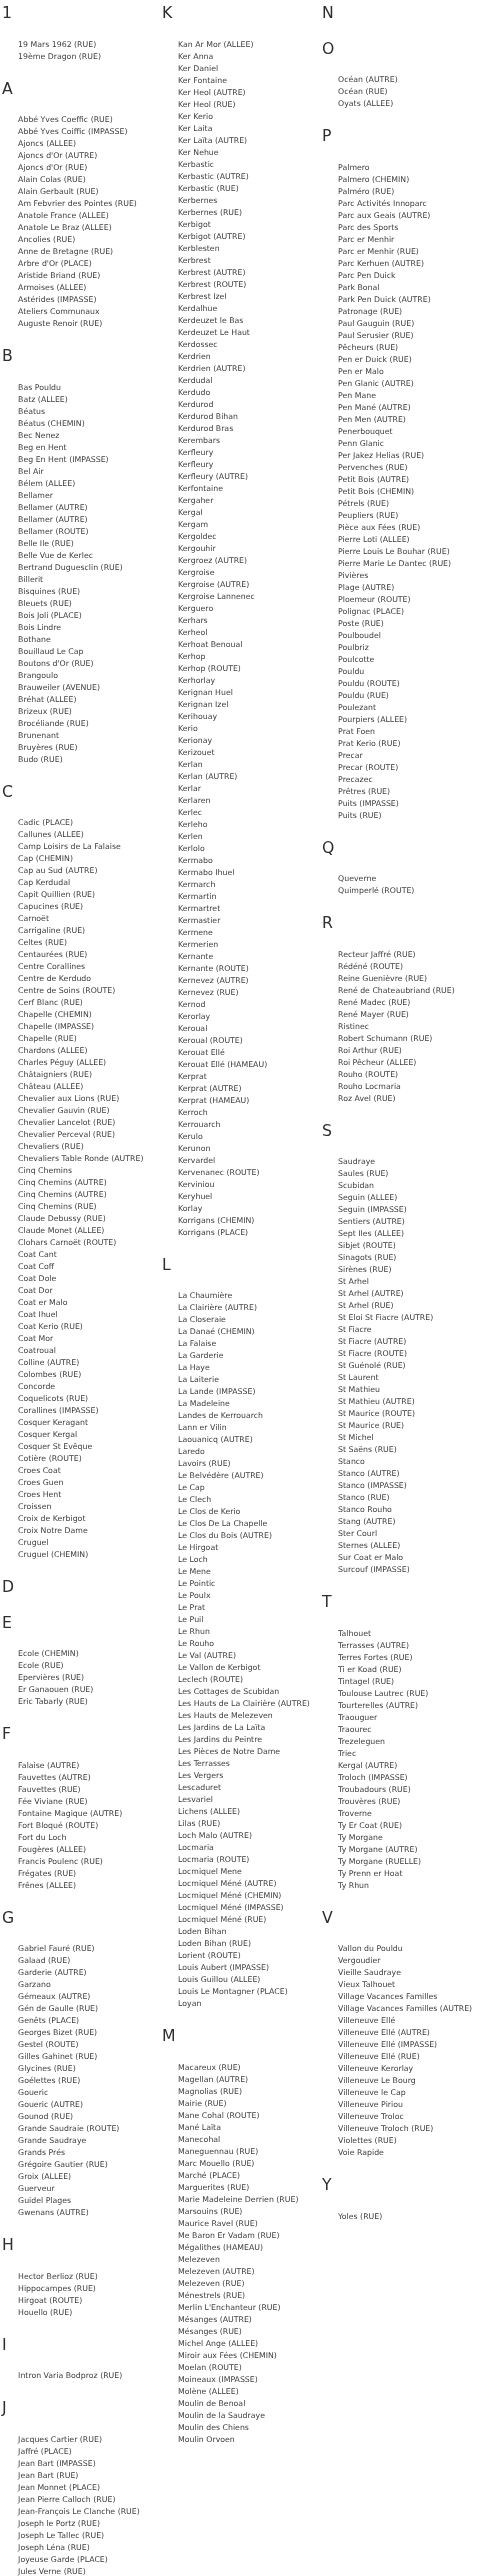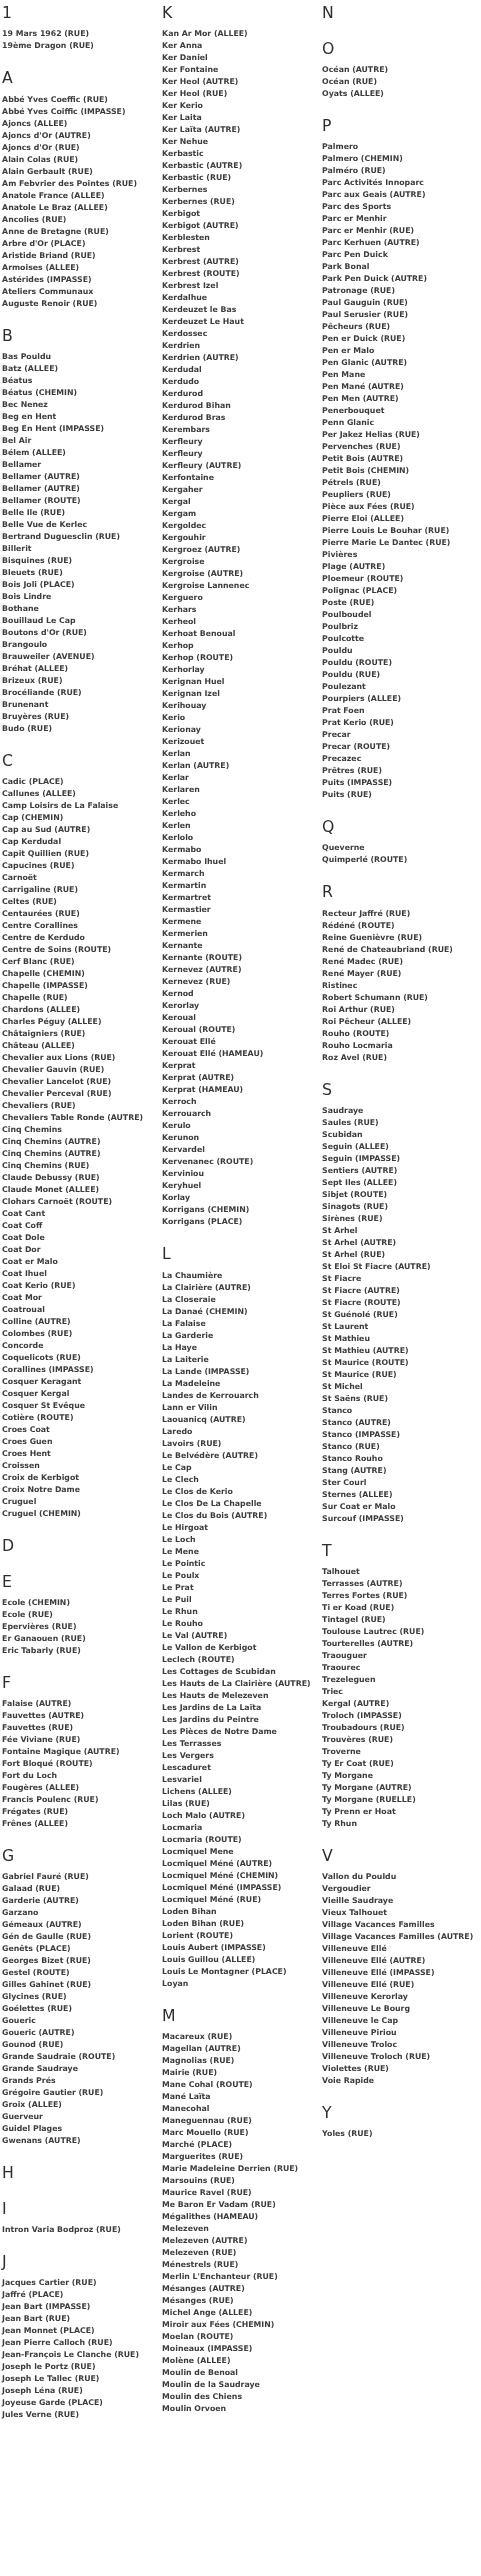--- a/index.html
+++ b/index.html
@@ -25,23 +25,22 @@
   h2.section-header {
     font-size: 15.7px;
     font-weight: 400;
     color: #2e2e2e;
     line-height: 18.5px;
     margin: 17px 0 5.7px 0;
   }
   h2.section-header:first-child { margin-top: 2.9px; }
   ul.entries {
     list-style: none;
-    margin: 0;
+    margin: 16px;
     padding: 0;
-    font-weight: bold;
   }
   li.entry {
     font-size: 7.8px;
     line-height: 12px;
     color: #3c3c3c;
     white-space: nowrap;
   }
 </style>
 </head>
 <body>
@@ -217,20 +216,26 @@
         <li class="entry">Grande Saudraie (ROUTE)</li>
         <li class="entry">Grande Saudraye</li>
         <li class="entry">Grands Prés</li>
         <li class="entry">Grégoire Gautier (RUE)</li>
         <li class="entry">Groix (ALLEE)</li>
         <li class="entry">Guerveur</li>
         <li class="entry">Guidel Plages</li>
         <li class="entry">Gwenans (AUTRE)</li>
       </ul>
       <h2 class="section-header">H</h2>
+      <ul class="entries">
+        <li class="entry">Hector Berlioz (RUE)</li>
+        <li class="entry">Hippocampes (RUE)</li>
+        <li class="entry">Hirgoat (ROUTE)</li>
+        <li class="entry">Houello (RUE)</li>
+      </ul>
       <h2 class="section-header">I</h2>
       <ul class="entries">
         <li class="entry">Intron Varia Bodproz (RUE)</li>
       </ul>
       <h2 class="section-header">J</h2>
       <ul class="entries">
         <li class="entry">Jacques Cartier (RUE)</li>
         <li class="entry">Jaffré (PLACE)</li>
         <li class="entry">Jean Bart (IMPASSE)</li>
         <li class="entry">Jean Bart (RUE)</li>
@@ -481,21 +486,21 @@
         <li class="entry">Pen Men (AUTRE)</li>
         <li class="entry">Penerbouquet</li>
         <li class="entry">Penn Glanic</li>
         <li class="entry">Per Jakez Helias (RUE)</li>
         <li class="entry">Pervenches (RUE)</li>
         <li class="entry">Petit Bois (AUTRE)</li>
         <li class="entry">Petit Bois (CHEMIN)</li>
         <li class="entry">Pétrels (RUE)</li>
         <li class="entry">Peupliers (RUE)</li>
         <li class="entry">Pièce aux Fées (RUE)</li>
-        <li class="entry">Pierre Eloi (ALLEE)</li>
+        <li class="entry">Pierre Loti (ALLEE)</li>
         <li class="entry">Pierre Louis Le Bouhar (RUE)</li>
         <li class="entry">Pierre Marie Le Dantec (RUE)</li>
         <li class="entry">Pivières</li>
         <li class="entry">Plage (AUTRE)</li>
         <li class="entry">Ploemeur (ROUTE)</li>
         <li class="entry">Polignac (PLACE)</li>
         <li class="entry">Poste (RUE)</li>
         <li class="entry">Poulboudel</li>
         <li class="entry">Poulbriz</li>
         <li class="entry">Poulcotte</li>

